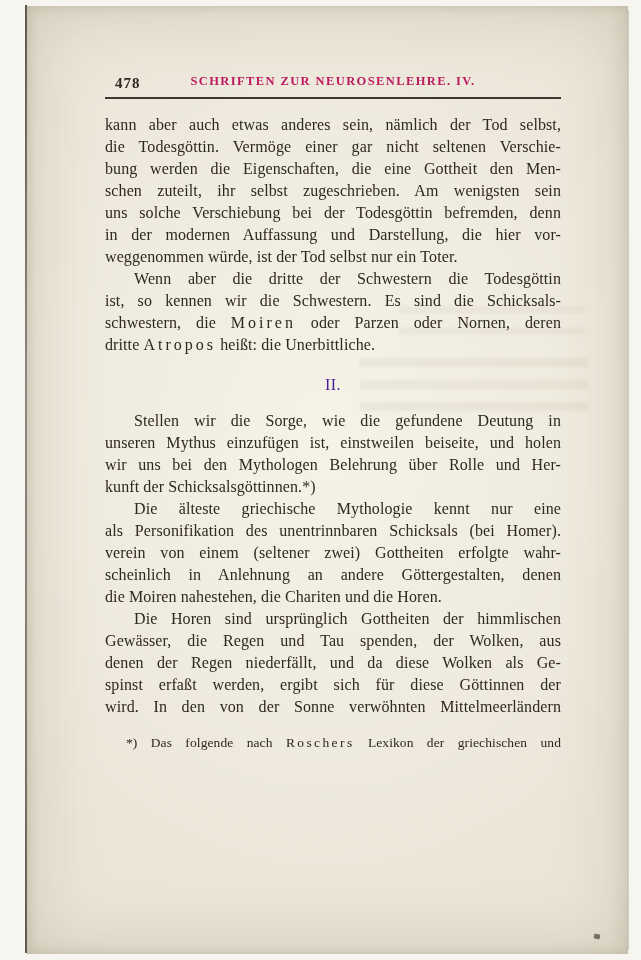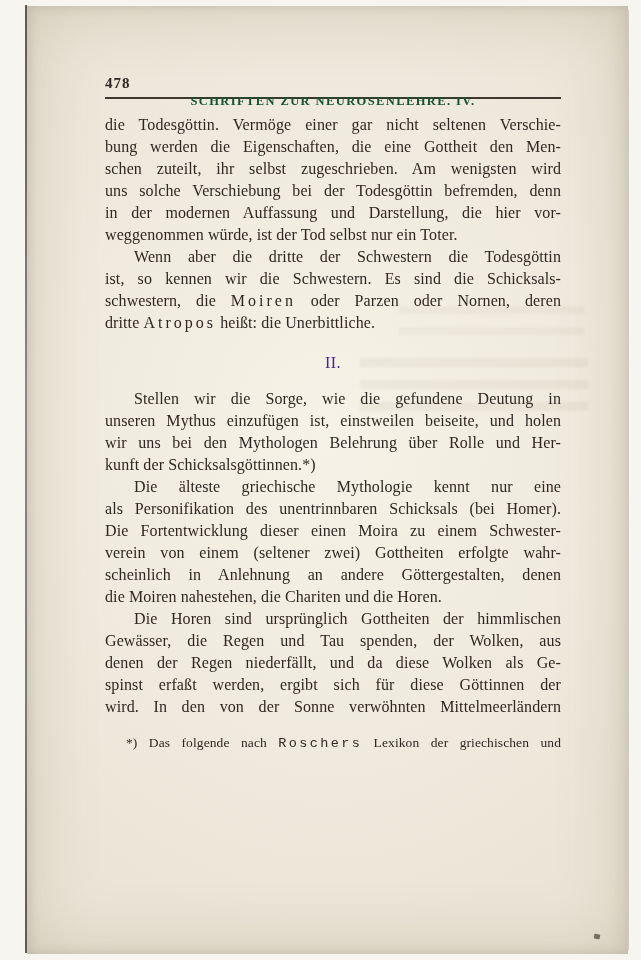--- a/index.html
+++ b/index.html
@@ -64,29 +64,29 @@
   }
 
   
   .text-area {
     position: absolute;
     left: 105px; top: 74px; width: 456px;
     color: #2e2822;
   }
   .header { position: relative; height: 20px; }
   .pagenum {
-    position: absolute; left: 0; top: 1px;
+    position: absolute; left: 10px; top: 1px;
     font-size: 15px; font-weight: bold; letter-spacing: 1px;
   }
   .running-title {
-    position: absolute; left: 0; right: 0; top: 20px;
+    position: absolute; left: 0; right: 0; top: 0;
     text-align: center;
     font-size: 12.5px; font-weight: bold;
     letter-spacing: 1.4px;
-    color: #14532d;
+    color: #be185d;
   }
   .header-rule {
     margin-top: 3px;
     height: 2px;
     background: #3f382e;
   }
 
   .body-text { margin-top: 15px; }
 
   .line {
@@ -121,21 +121,21 @@
 
   .paragraph { margin: 0; }
 
   .footnote { margin-top: 15px; }
   .footnote .line {
     font-size: 13.5px;
     line-height: 19px;
     height: 19px;
   }
   .footnote .line.indent { padding-left: 21px; }
-  .footnote .sperr { letter-spacing: 2.4px; font-family: Liberation Mono, monospace; }
+  .footnote .sperr { letter-spacing: 2.4px; }
 </style>
 </head>
 <body>
 
 <div class="scan">
   <div class="page">
     <div class="ghost ghost1"></div>
     <div class="ghost ghost2"></div>
   </div>
   <div class="page-edge-left"></div>
@@ -143,44 +143,44 @@
   <div class="corner-mark"></div>
 
   <div class="text-area">
     <div class="header">
       <span class="pagenum">478</span>
       <span class="running-title">SCHRIFTEN ZUR NEUROSENLEHRE. IV.</span>
     </div>
     <div class="header-rule"></div>
     <div class="body-text">
         <div class="paragraph">
+          <div class="line"><span>kann aber auch etwas anderes sein, nämlich der Tod selbst,</span></div>
           <div class="line"><span>die Todesgöttin. Vermöge einer gar nicht seltenen Verschie-</span></div>
           <div class="line"><span>bung werden die Eigenschaften, die eine Gottheit den Men-</span></div>
-          <div class="line"><span>schen zuteilt, ihr selbst zugeschrieben. Am wenigsten wird</span></div>
+          <div class="line"><span>schen zuteilt, ihr selbst zugeschrieben. Am wenigsten sein</span></div>
           <div class="line"><span>uns solche Verschiebung bei der Todesgöttin befremden, denn</span></div>
           <div class="line"><span>in der modernen Auffassung und Darstellung, die hier vor-</span></div>
           <div class="line last"><span>weggenommen würde, ist der Tod selbst nur ein Toter.</span></div>
         </div>
         <div class="paragraph">
           <div class="line indent"><span>Wenn aber die dritte der Schwestern die Todesgöttin</span></div>
           <div class="line"><span>ist, so kennen wir die Schwestern. Es sind die Schicksals-</span></div>
           <div class="line"><span>schwestern, die </span><span class="sperr">Moiren</span><span> oder Parzen oder Nornen, deren</span></div>
           <div class="line last"><span>dritte </span><span class="sperr">Atropos</span><span> heißt: die Unerbittliche.</span></div>
         </div>
         <div class="heading">II.</div>
         <div class="paragraph">
           <div class="line indent"><span>Stellen wir die Sorge, wie die gefundene Deutung in</span></div>
           <div class="line"><span>unseren Mythus einzufügen ist, einstweilen beiseite, und holen</span></div>
           <div class="line"><span>wir uns bei den Mythologen Belehrung über Rolle und Her-</span></div>
           <div class="line last"><span>kunft der Schicksalsgöttinnen.*)</span></div>
         </div>
         <div class="paragraph">
           <div class="line indent"><span>Die älteste griechische Mythologie kennt nur eine </span><span class="greek">Μοῖρα</span></div>
           <div class="line"><span>als Personifikation des unentrinnbaren Schicksals (bei Homer).</span></div>
-          <div class="line"><span>Die Fortentwicklung dieser einen Moira zu einem Schwester-</span></div>
           <div class="line"><span>verein von einem (seltener zwei) Gottheiten erfolgte wahr-</span></div>
           <div class="line"><span>scheinlich in Anlehnung an andere Göttergestalten, denen</span></div>
           <div class="line last"><span>die Moiren nahestehen, die Chariten und die Horen.</span></div>
         </div>
         <div class="paragraph">
           <div class="line indent"><span>Die Horen sind ursprünglich Gottheiten der himmlischen</span></div>
           <div class="line"><span>Gewässer, die Regen und Tau spenden, der Wolken, aus</span></div>
           <div class="line"><span>denen der Regen niederfällt, und da diese Wolken als Ge-</span></div>
           <div class="line"><span>spinst erfaßt werden, ergibt sich für diese Göttinnen der</span></div>
           <div class="line"><span>wird. In den von der Sonne verwöhnten Mittelmeerländern</span></div>

